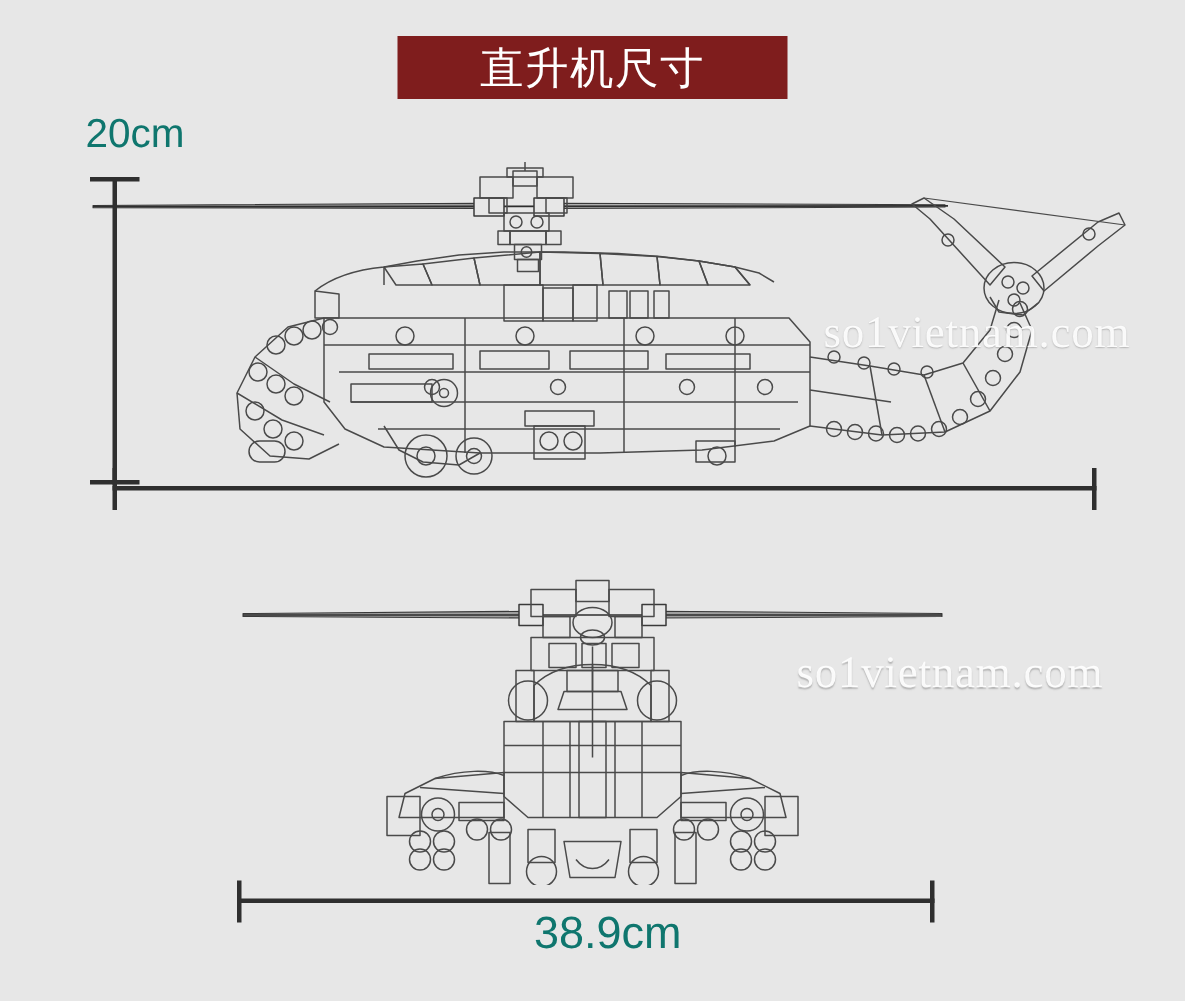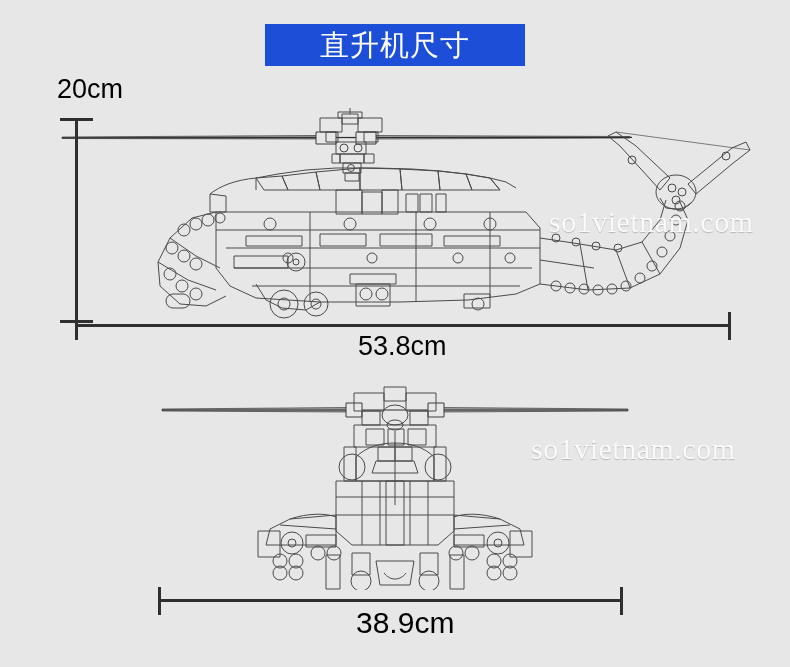--- a/index.html
+++ b/index.html
@@ -9,33 +9,33 @@
     font-family:"Liberation Sans","DejaVu Sans",sans-serif;
     overflow:hidden;
     position:relative;
   }
   .stage{position:relative;width:790px;height:667px;}
 
   
   .title-bar{
     position:absolute;left:265px;top:24px;
     width:260px;height:42px;
-    background:#1d4ed8;
+    background:#7f1d1d;
     display:flex;align-items:center;justify-content:center;
   }
   .title-bar span{
     color:#ffffff;
     font-size:29px;
     letter-spacing:1px;
     font-family:"DejaVu Sans","Liberation Sans",sans-serif;
     line-height:1;
   }
 
   
-  .dim-label{position:absolute;color:#000000;white-space:nowrap;}
+  .dim-label{position:absolute;color:#0f766e;white-space:nowrap;}
   .dim-v{left:57px;top:74px;font-size:27px;}
   .dim-h1{left:358px;top:331px;font-size:27px;}
   .dim-h2{left:356px;top:606px;font-size:30px;}
 
   
   .dimline{position:absolute;background:#2f2f2f;}
   
   .v-shaft{left:75px;top:118px;width:3px;height:205px;}
   .v-cap-top{left:60px;top:118px;width:33px;height:3px;}
   .v-cap-bot{left:60px;top:320px;width:33px;height:3px;}
@@ -328,21 +328,20 @@
   </div>
 
   <div class="dim-label dim-v">20cm</div>
   <div class="dimline v-shaft"></div>
   <div class="dimline v-cap-top"></div>
   <div class="dimline v-cap-bot"></div>
 
   <div class="dimline h1-shaft"></div>
   <div class="dimline h1-cap-l"></div>
   <div class="dimline h1-cap-r"></div>
-  <div class="dim-label dim-h1">53.8cm</div>
 
   <div class="dimline h2-shaft"></div>
   <div class="dimline h2-cap-l"></div>
   <div class="dimline h2-cap-r"></div>
   <div class="dim-label dim-h2">38.9cm</div>
 
   <div class="watermark wm-1">so1vietnam.com</div>
   <div class="watermark wm-2">so1vietnam.com</div>
 
 </div>

